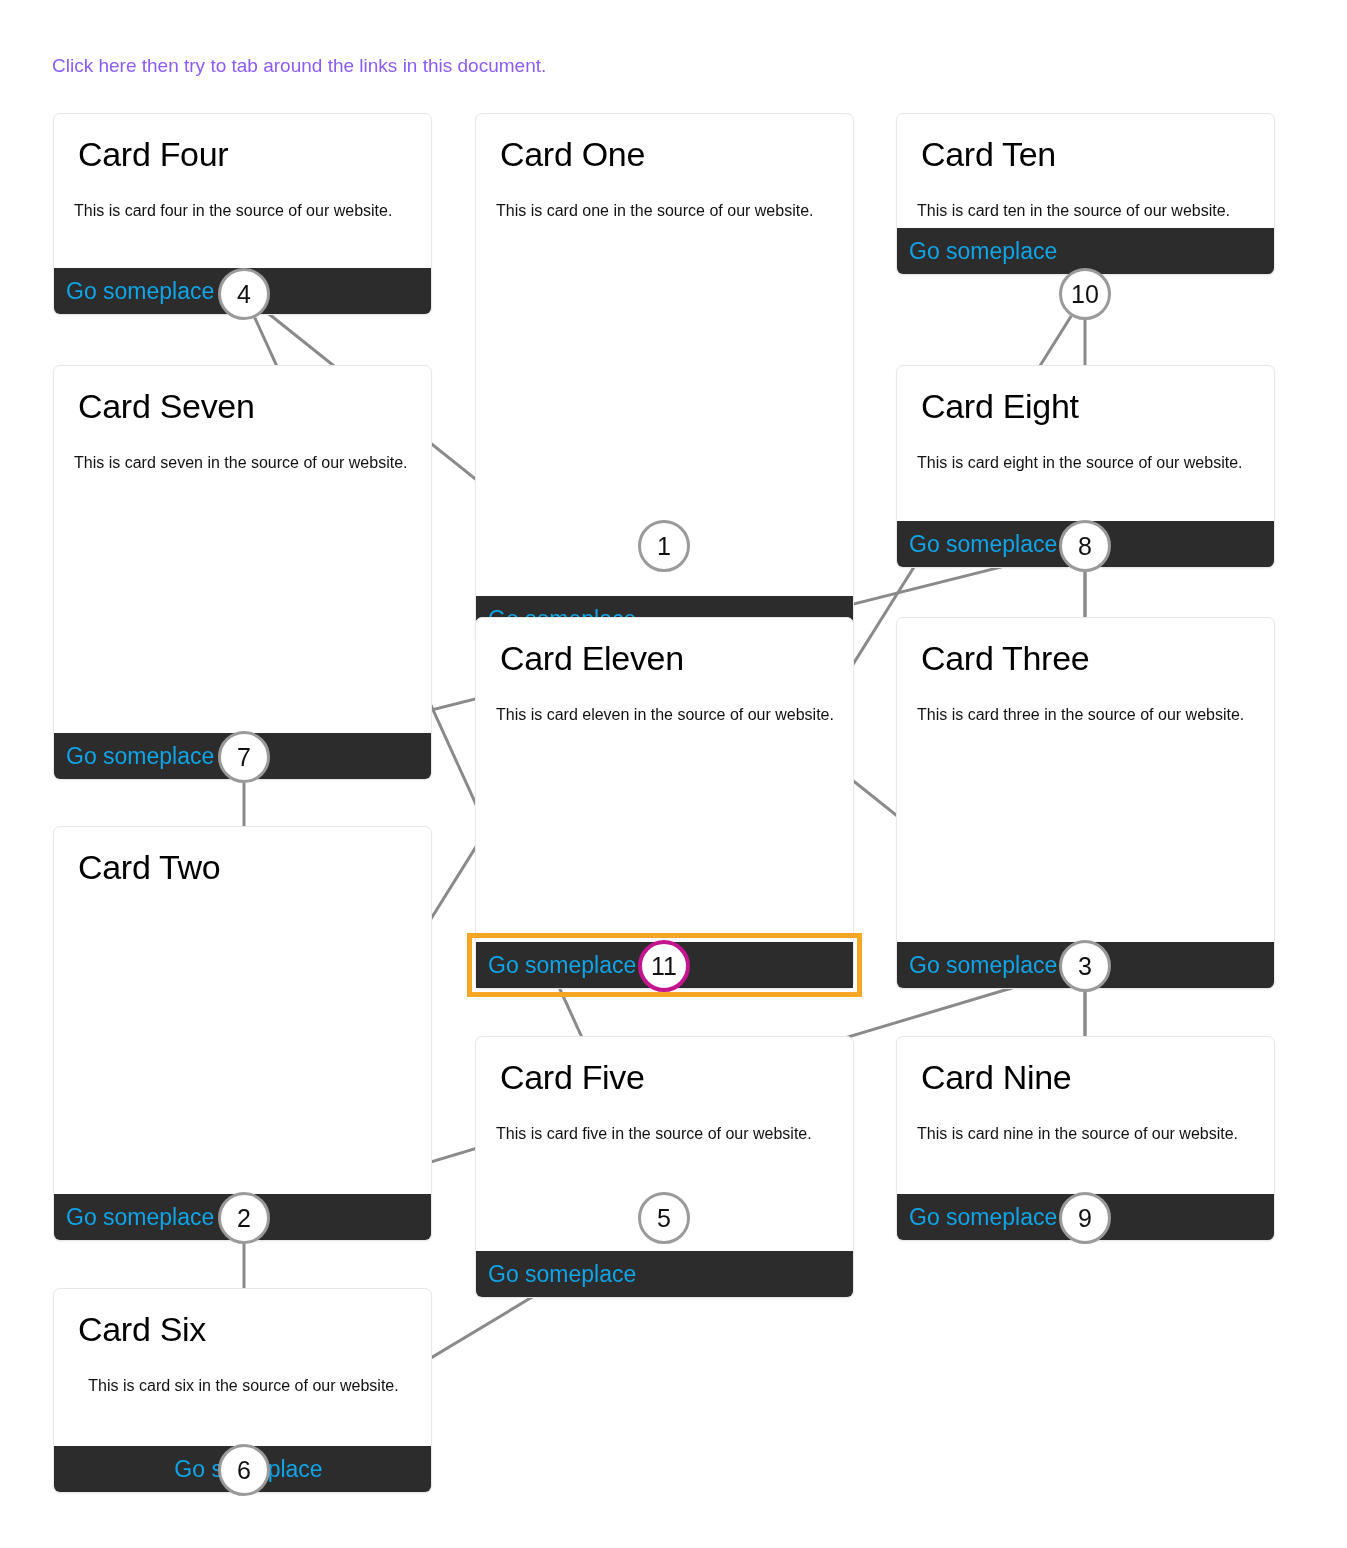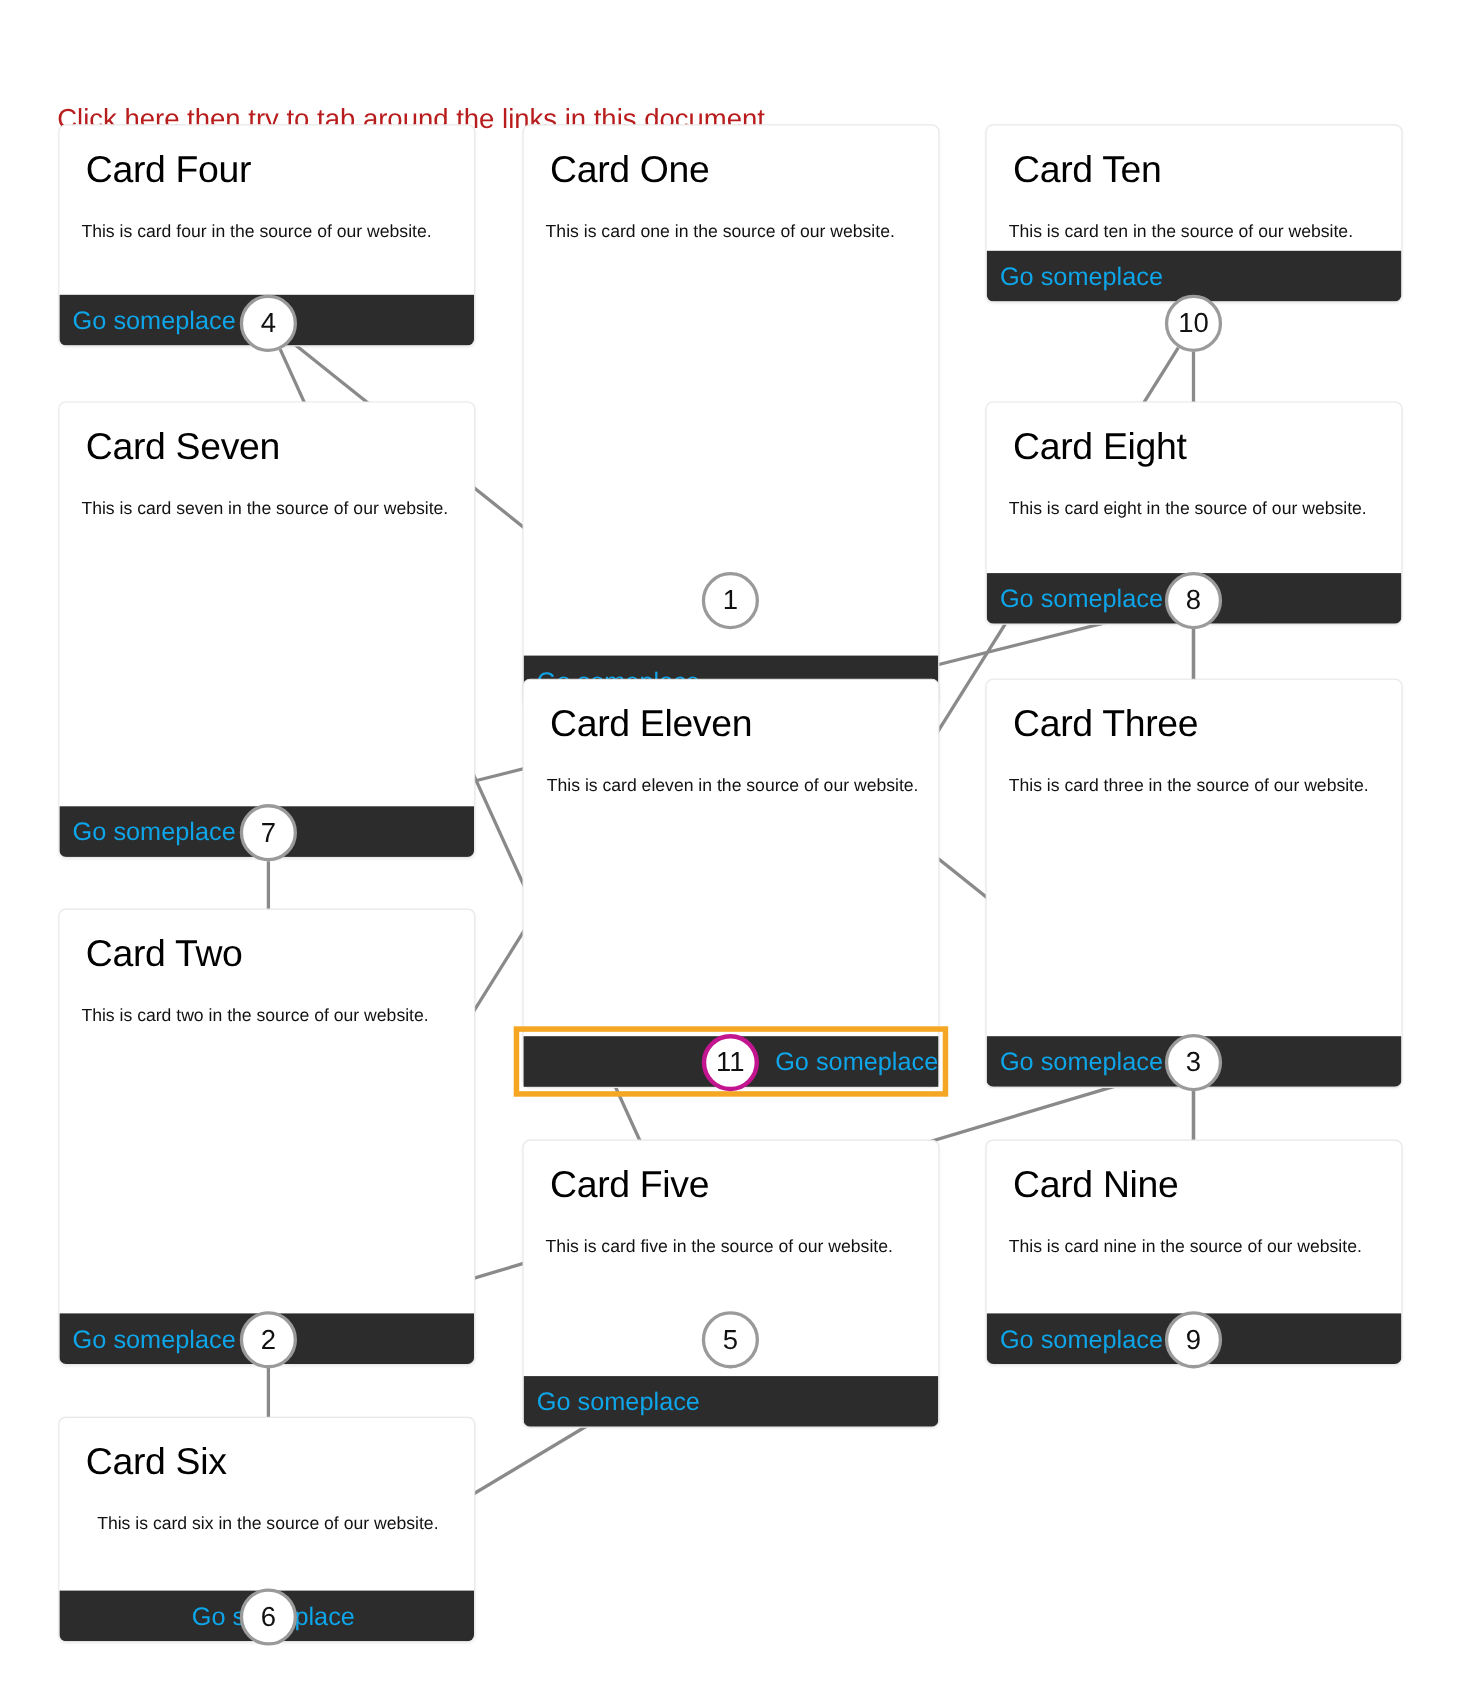--- a/index.html
+++ b/index.html
@@ -21,25 +21,24 @@
     left: 0; top: 0;
     width: 1347px;
     height: 1548px;
   }
 
   
   .intro {
     position: absolute;
     left: 52px;
     top: 50px;
-    font-size: 25px;
+    font-size: 19px;
     line-height: 32px;
-    color: #b91c1c;
+    color: #8b5cf6;
     white-space: nowrap;
-    margin-top: 42px;
   }
 
   
   .card {
     position: absolute;
     background: #ffffff;
     border: 1px solid #e8e8e8;
     border-radius: 7px;
     box-shadow: 0 1px 2px rgba(0,0,0,0.05);
     box-sizing: border-box;
@@ -164,33 +163,32 @@
       <div class="card" style="left: 53px; top: 365px; width: 379px; height: 415px;">
         <div class="card-title">Card Seven</div>
         <div class="card-body">This is card seven in the source of our website.</div>
         <a class="card-link" href="#">Go someplace</a>
       </div>
       <div class="card" style="left: 896px; top: 365px; width: 379px; height: 203px;">
         <div class="card-title">Card Eight</div>
         <div class="card-body">This is card eight in the source of our website.</div>
         <a class="card-link" href="#">Go someplace</a>
       </div>
-      <div class="card focused" style="left: 475px; top: 617px; width: 379px; height: 372px; text-align: right;">
+      <div class="card focused" style="left: 475px; top: 617px; width: 379px; height: 372px;">
         <div class="card-title">Card Eleven</div>
         <div class="card-body">This is card eleven in the source of our website.</div>
         <a class="card-link" href="#">Go someplace</a>
       </div>
       <div class="card" style="left: 896px; top: 617px; width: 379px; height: 372px;">
         <div class="card-title">Card Three</div>
         <div class="card-body">This is card three in the source of our website.</div>
         <a class="card-link" href="#">Go someplace</a>
       </div>
       <div class="card" style="left: 53px; top: 826px; width: 379px; height: 415px;">
         <div class="card-title">Card Two</div>
-        <div class="card-body">This is card two in the source of our website.</div>
         <a class="card-link" href="#">Go someplace</a>
       </div>
       <div class="card" style="left: 475px; top: 1036px; width: 379px; height: 262px;">
         <div class="card-title">Card Five</div>
         <div class="card-body">This is card five in the source of our website.</div>
         <a class="card-link" href="#">Go someplace</a>
       </div>
       <div class="card" style="left: 896px; top: 1036px; width: 379px; height: 205px;">
         <div class="card-title">Card Nine</div>
         <div class="card-body">This is card nine in the source of our website.</div>

